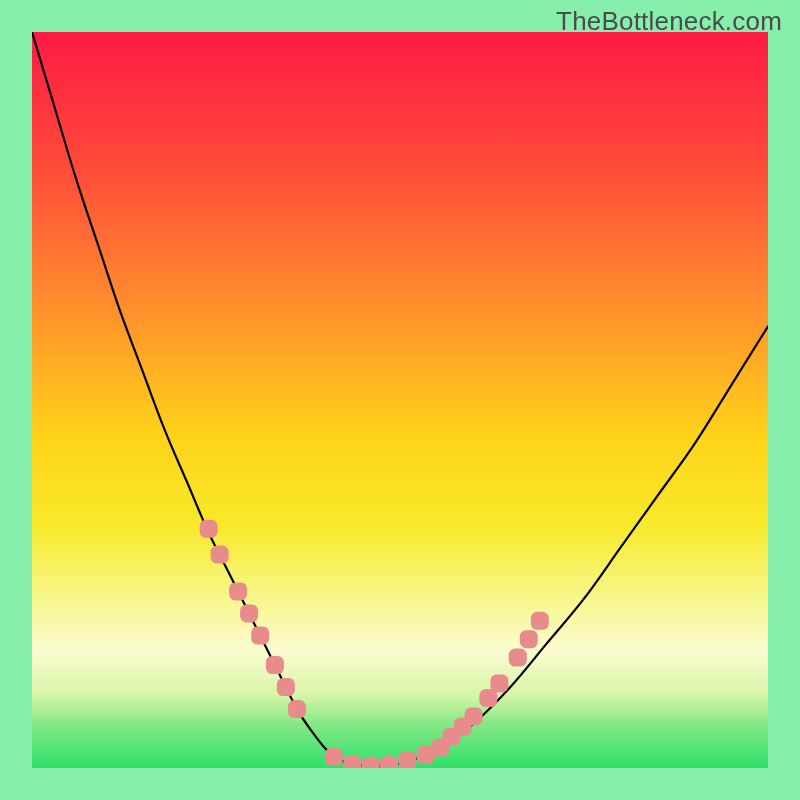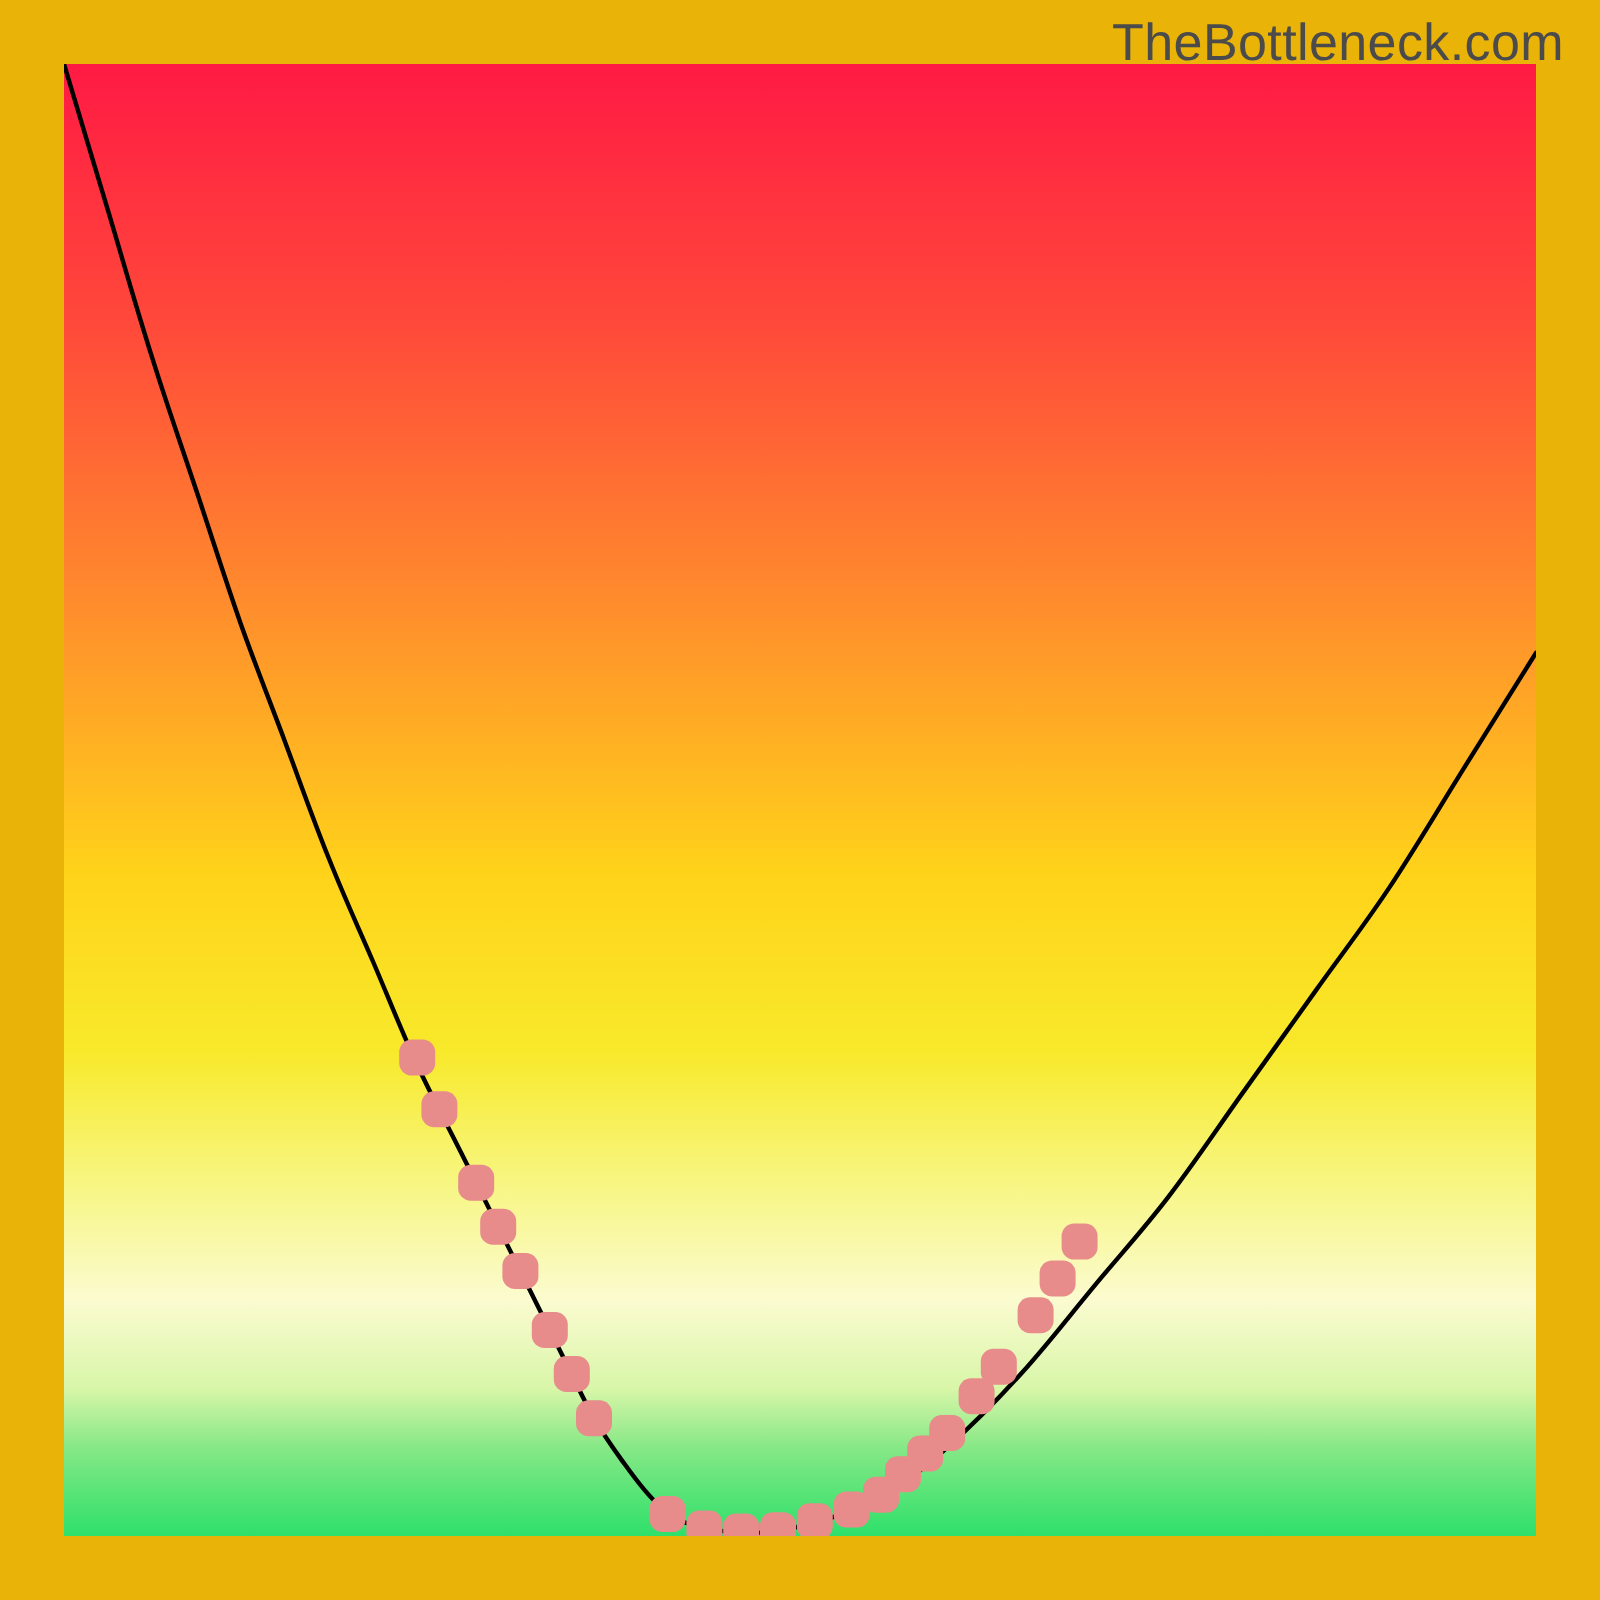--- a/index.html
+++ b/index.html
@@ -10,21 +10,21 @@
     overflow: hidden;
     background: #000;
     font-family: Arial, Helvetica, sans-serif;
   }
   .frame {
     position: absolute;
     top: 0;
     left: 0;
     width: 800px;
     height: 800px;
-    background: #eab308;
+    background: #86efac;
   }
   .plot-area {
     position: absolute;
     top: 32px;
     left: 32px;
     width: 736px;
     height: 736px;
     background: linear-gradient(
       to bottom,
       #ff1a44 0%,

